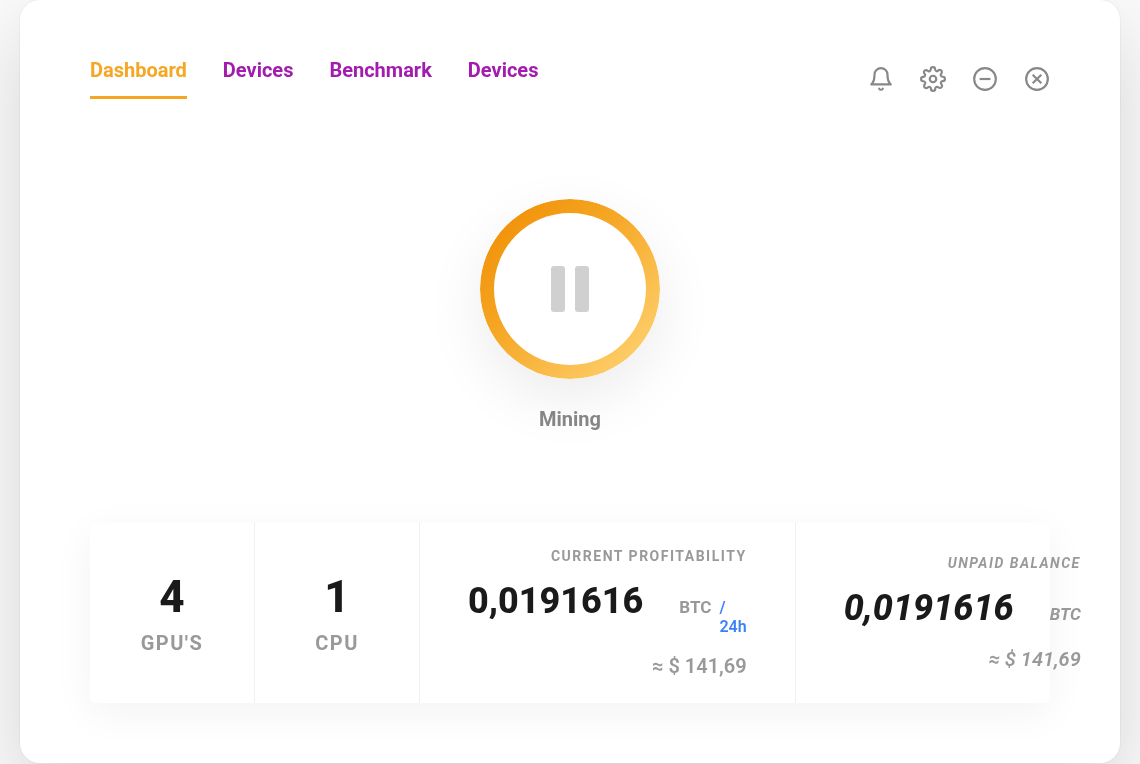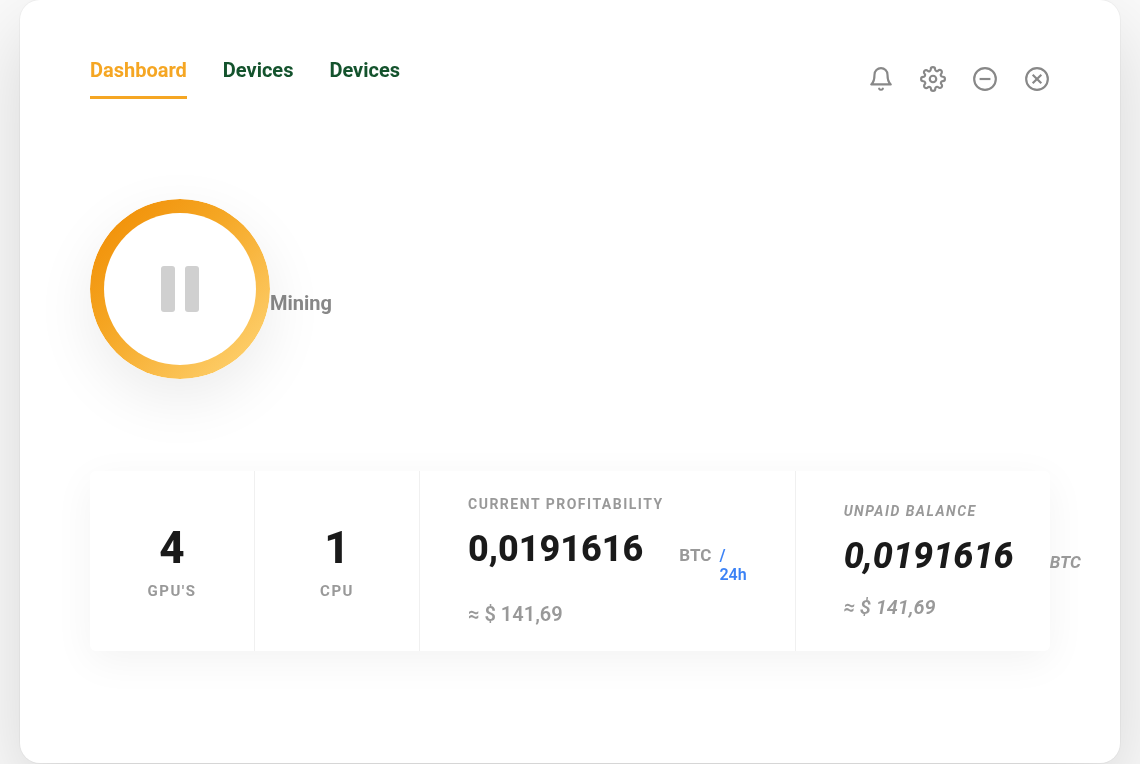--- a/index.html
+++ b/index.html
@@ -26,21 +26,21 @@
       justify-content: space-between;
       align-items: center;
     }
     .tabs {
       display: flex;
       gap: 36px;
     }
     .tab {
       font-size: 20px;
       font-weight: 700;
-      color: #14532d;
+      color: #a21caf;
       cursor: pointer;
       padding-bottom: 14px;
       border-bottom: 3px solid transparent;
     }
     .tab.active {
       color: #f5a623;
       border-bottom-color: #f5a623;
     }
     .icons {
       display: flex;
@@ -53,21 +53,21 @@
       cursor: pointer;
       color: #888;
       display: flex;
       align-items: center;
       justify-content: center;
     }
     .icon-btn svg { width: 100%; height: 100%; }
 
     .center {
       display: flex;
-      flex-direction: row;
+      flex-direction: column;
       align-items: center;
       margin-top: 100px;
     }
     .pause-ring {
       width: 180px;
       height: 180px;
       border-radius: 50%;
       background: #fff;
       display: flex;
       align-items: center;
@@ -111,36 +111,37 @@
       border-radius: 6px;
       box-shadow: 0 10px 40px rgba(0,0,0,0.05);
       height: 180px;
     }
     .stat-cell {
       display: flex;
       flex-direction: column;
       justify-content: center;
       padding: 0 48px;
       border-right: 1px solid #f0f0f0;
+      align-items: flex-end;
     }
     .stat-cell:last-child { border-right: none; font-style: italic; }
     .stat-cell.small {
       align-items: center;
       flex: 0 0 165px;
     }
     .stat-cell.wide {
       flex: 1;
     }
     .big-num {
       font-size: 44px;
       font-weight: 800;
       color: #1a1a1a;
     }
     .small-label {
-      font-size: 15px;
+      font-size: 20px;
       font-weight: 700;
       color: #999;
       letter-spacing: 1.5px;
       margin-top: 8px;
     }
     .section-label {
       font-size: 14px;
       font-weight: 700;
       color: #999;
       letter-spacing: 1.5px;
@@ -175,20 +176,21 @@
     }
   </style>
 </head>
 <body>
 
 <div class="window">
   <div class="topbar">
     <div class="tabs">
       <div class="tab active">Dashboard</div>
       <div class="tab">Devices</div>
+      <div class="tab">Benchmark</div>
       <div class="tab">Devices</div>
     </div>
     <div class="icons">
       <div class="icon-btn">
         <svg viewBox="0 0 24 24" fill="none" stroke="currentColor" stroke-width="2" stroke-linecap="round" stroke-linejoin="round">
             <path d="M18 8a6 6 0 0 0-12 0c0 7-3 9-3 9h18s-3-2-3-9"></path>
             <path d="M13.7 21a2 2 0 0 1-3.4 0"></path>
           </svg>
       </div>
       <div class="icon-btn">

